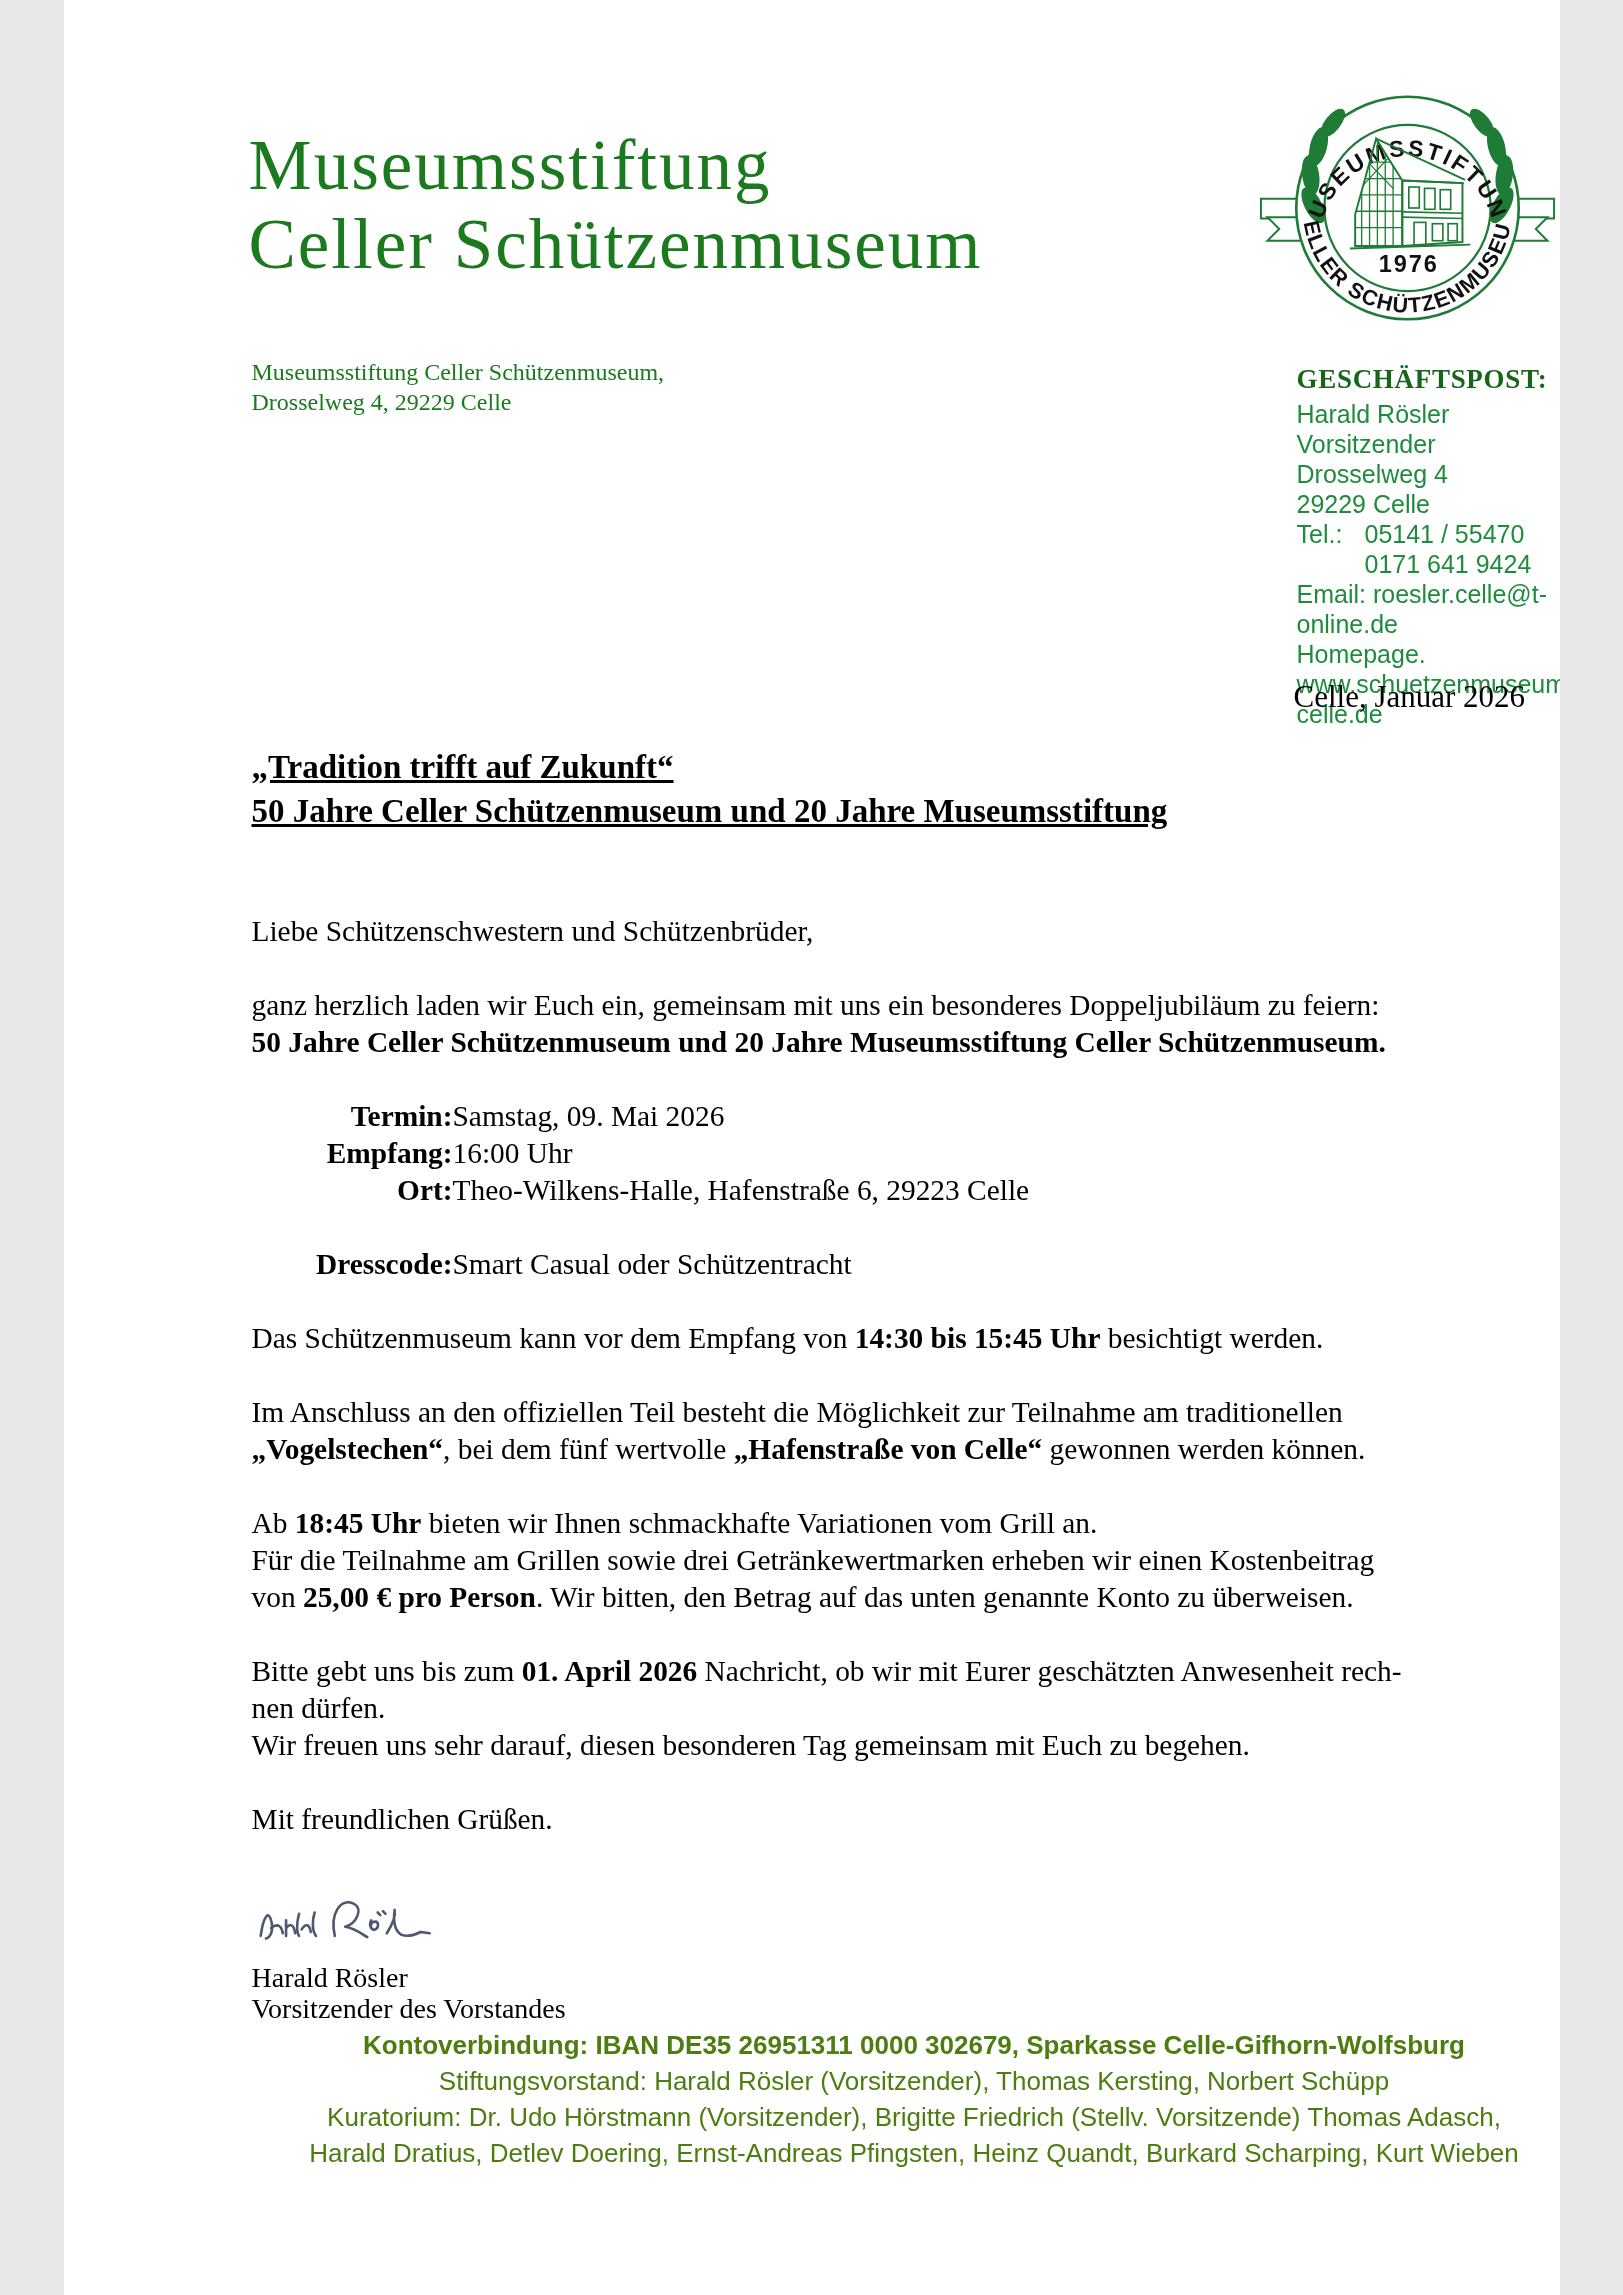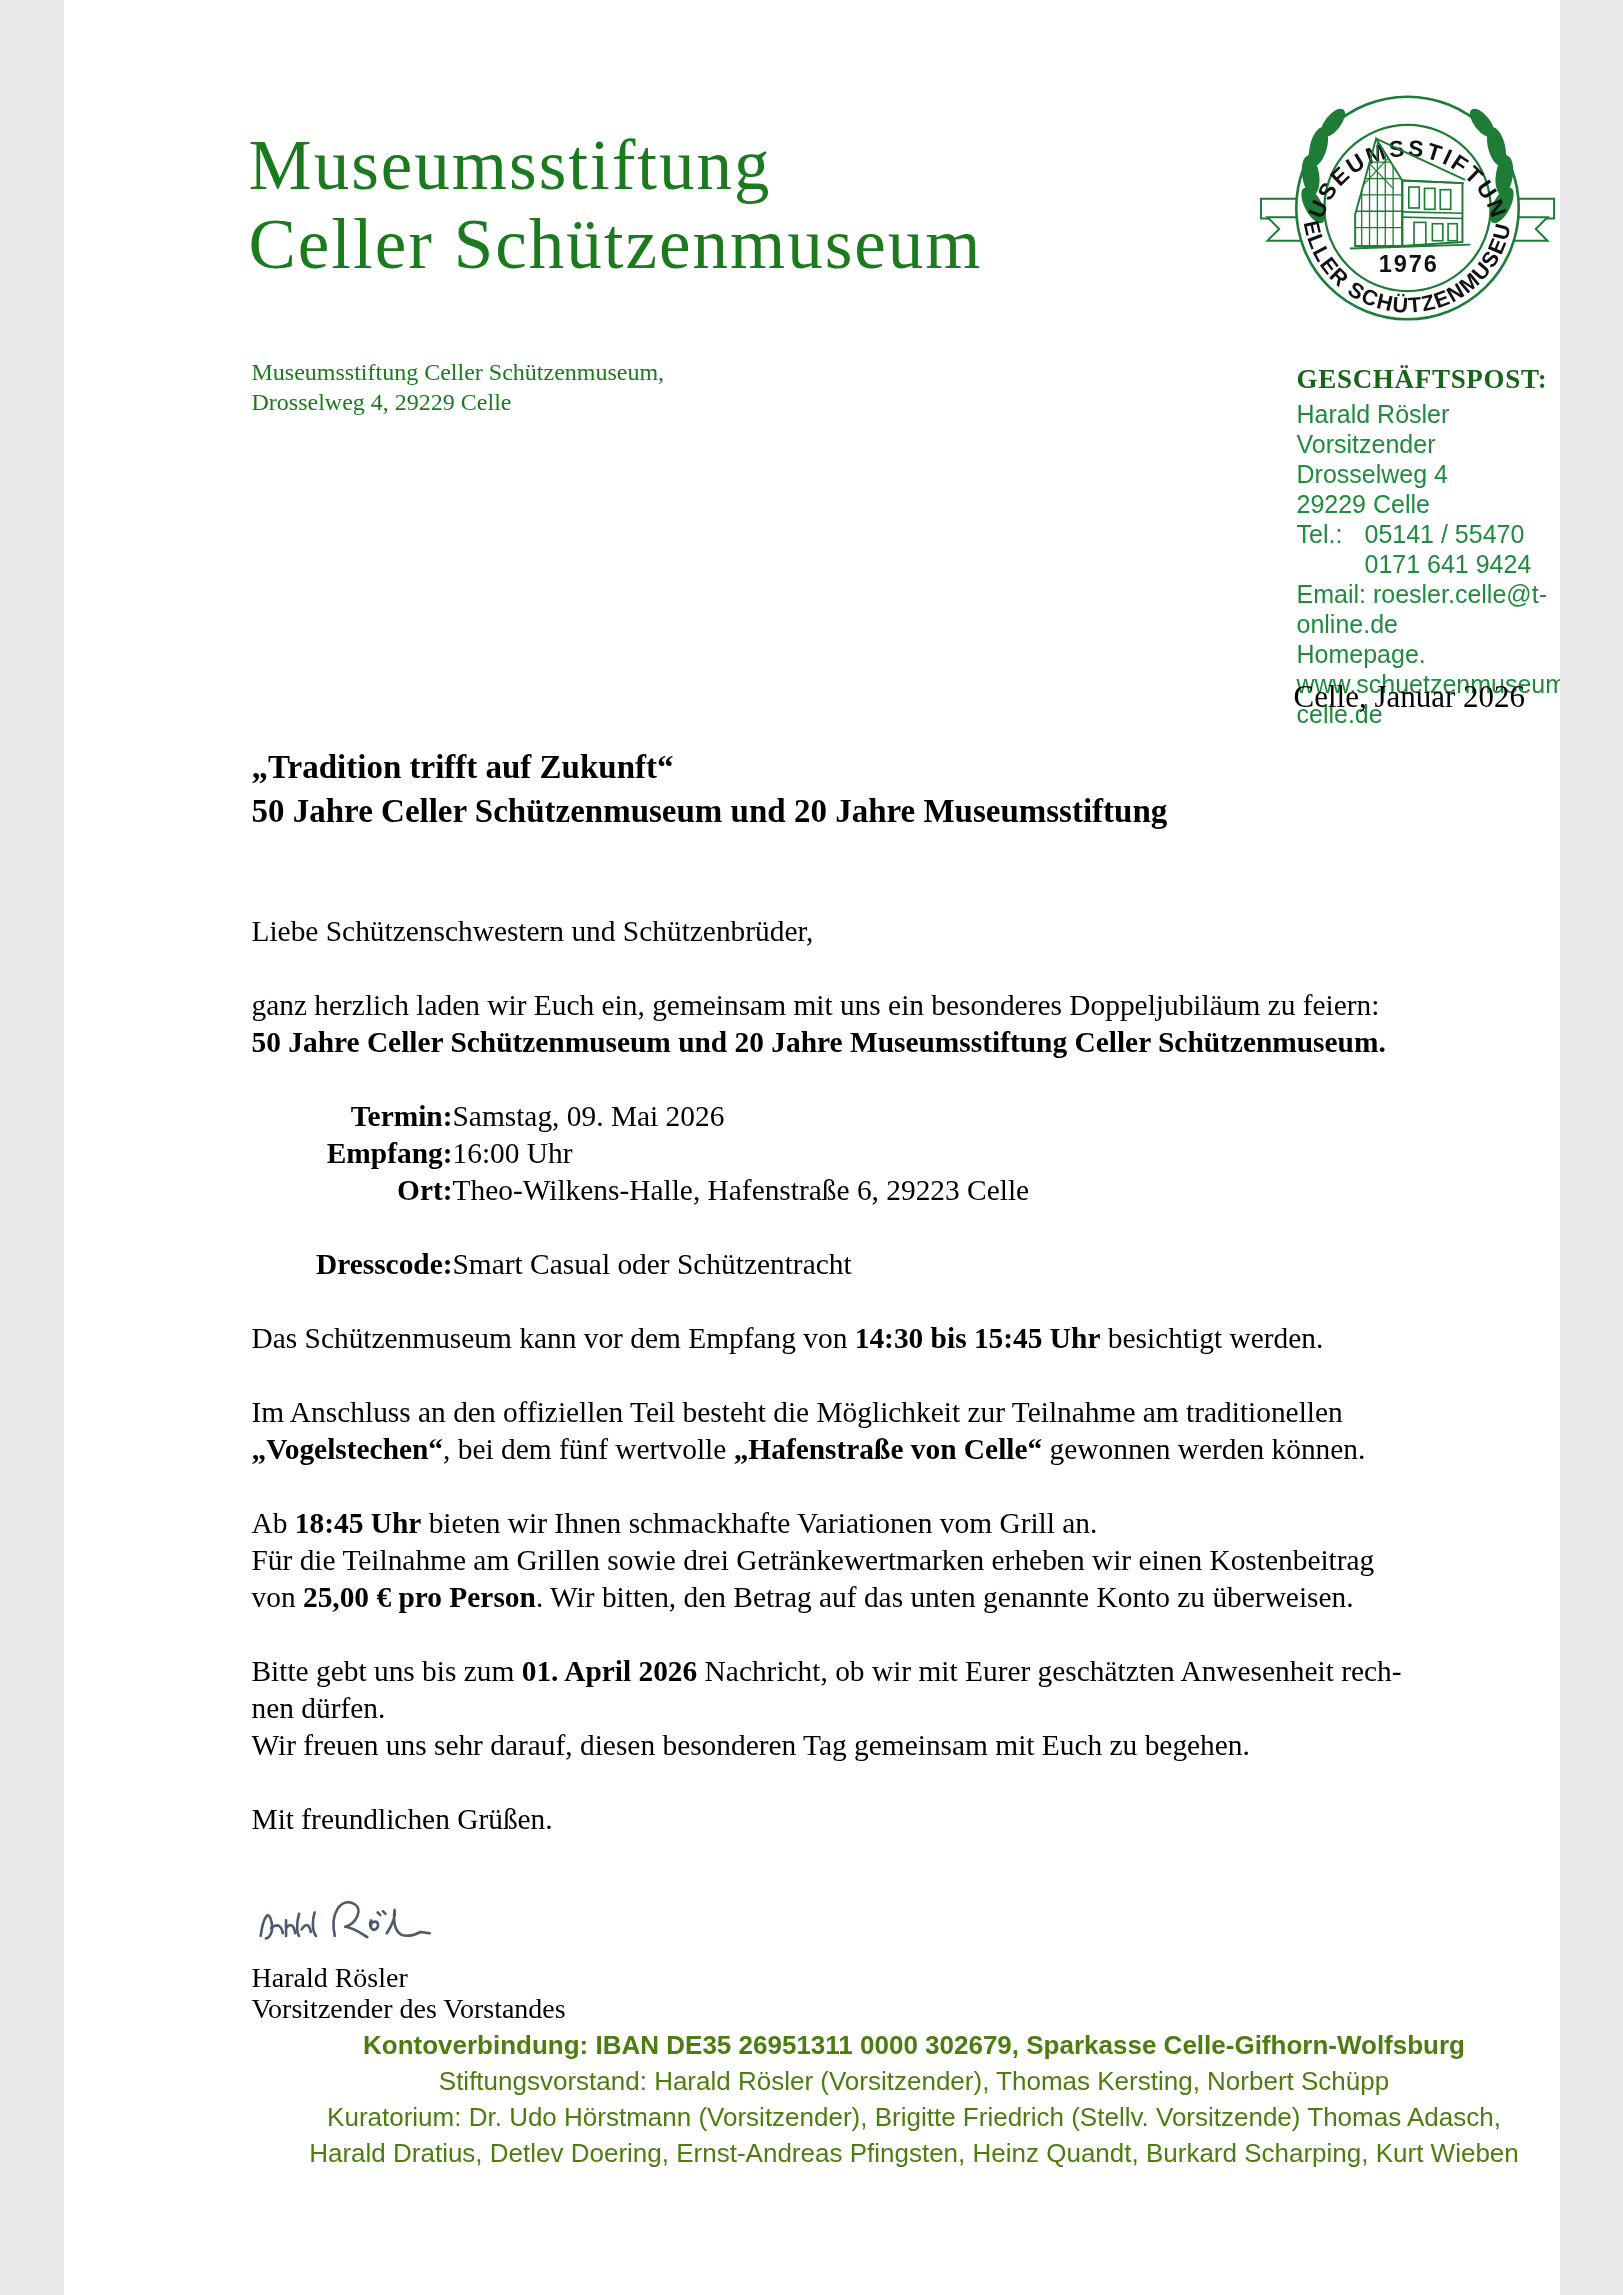--- a/index.html
+++ b/index.html
@@ -28,21 +28,21 @@
     font-family:"Liberation Sans","DejaVu Sans",sans-serif;
     font-size:25px;line-height:30px;color:#1e8c3c;margin-left:12px;
   }
   .contact-title{
     font-family:"Liberation Serif","DejaVu Serif",serif;
     font-weight:bold;font-size:27px;color:#166518;margin-bottom:5.2px;letter-spacing:0.7px;
   }
   .tel-label{display:inline-block;width:68px;}
   
   .dateline{position:absolute;left:1230px;top:679px;font-size:31px;}
-  .subject{position:absolute;left:188px;top:745px;font-size:33px;line-height:44px;font-weight:bold;}
+  .subject{position:absolute;left:188px;top:745px;font-size:33px;line-height:44px;font-weight:bold;text-decoration:underline;}
   .body-text{position:absolute;left:188px;top:913px;width:1263px;font-size:29.4px;line-height:37px;}
   .para{margin:0 0 37px 0;}
   .line{min-height:37px;}
   .b{font-weight:bold;}
   .lab{display:inline-block;width:201px;font-weight:bold;text-align:right;}
   
   .signature{position:absolute;left:191px;top:1893px;}
   .signer{position:absolute;left:188px;top:1962px;font-size:28px;line-height:31px;}
   
   .footer{

